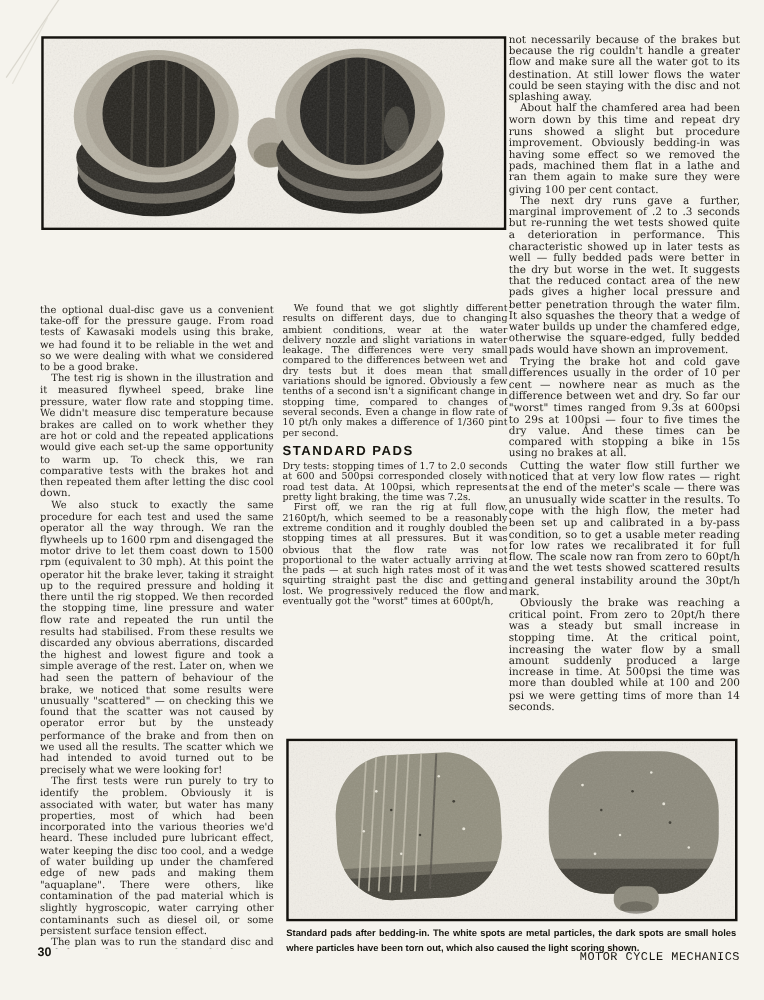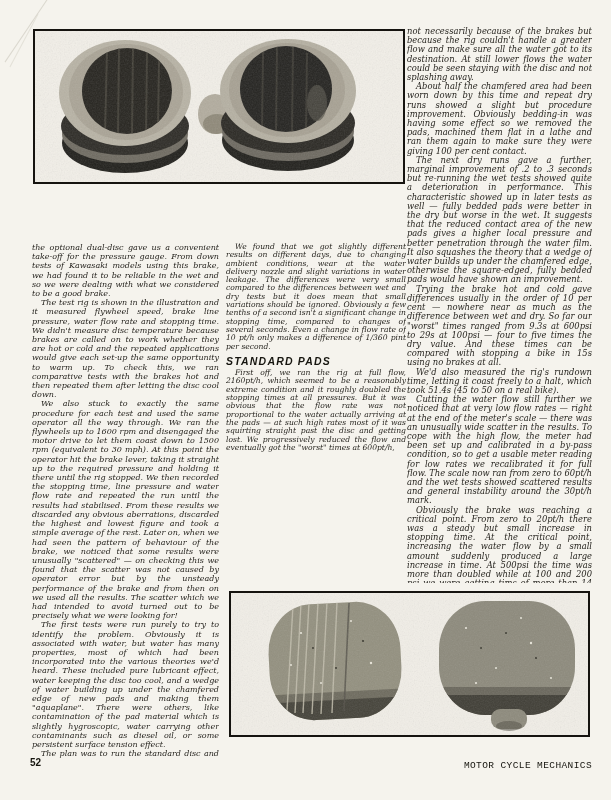--- a/index.html
+++ b/index.html
@@ -18,21 +18,21 @@
   .photo-bottom { left:229px; top:591px; width:357px; height:142px; }
 
   .caption {
     position:absolute; margin:0;
     font-family:"Liberation Sans", sans-serif; font-weight:bold;
     color:#16150f; text-align:justify;
   }
   .caption-top { left:32px; top:191px; width:374px; font-size:8.2px; line-height:13.5px; }
   .caption-bottom { left:229px; top:741px; width:360px; font-size:7.5px; line-height:12px; }
 
-  .col { position:absolute; overflow:hidden; text-align:justify;font-style:italic; }
+  .col { position:absolute; overflow:hidden; text-align:justify; }
   .col-left   { left:32px;  top:243px; width:187px; height:516px; font-size:8px;   line-height:9.2px; }
   .col-middle { left:226px; top:243px; width:180px; height:344px; font-size:7.6px; line-height:8.3px; }
   .col-right  { left:407px; top:27px;  width:185px; height:556px; font-size:8.4px; line-height:9.2px; }
   .para { margin:0; }
   .indent { text-indent:9px; }
 
   .heading {
     font-family:"Liberation Sans", sans-serif; font-weight:bold;
     font-size:10.5px; letter-spacing:1.2px; text-align:left;
     margin:6px 0 4px 0; color:#16150f;
@@ -101,39 +101,39 @@
           <line x1="272" y1="22" x2="271" y2="98"></line>
         </g>
         <ellipse cx="282" cy="72" rx="10" ry="18" fill="#56534a" opacity="0.7"></ellipse>
       </g>
       <rect width="368" height="151" filter="url(#grainA)" opacity="0.16"></rect>
     </svg>
   </figure>
 
 
   <div class="col col-left">
-    <p class="para">the optional dual-disc gave us a convenient take-off for the pressure gauge. From down tests of Kawasaki models using this brake, we had found it to be reliable in the wet and so we were dealing with what we considered to be a good brake.</p>
+    <p class="para">the optional dual-disc gave us a convenient take-off for the pressure gauge. From road tests of Kawasaki models using this brake, we had found it to be reliable in the wet and so we were dealing with what we considered to be a good brake.</p>
     <p class="para indent">The test rig is shown in the illustration and it measured flywheel speed, brake line pressure, water flow rate and stopping time. We didn't measure disc temperature because brakes are called on to work whether they are hot or cold and the repeated applications would give each set-up the same opportunity to warm up. To check this, we ran comparative tests with the brakes hot and then repeated them after letting the disc cool down.</p>
     <p class="para indent">We also stuck to exactly the same procedure for each test and used the same operator all the way through. We ran the flywheels up to 1600 rpm and disengaged the motor drive to let them coast down to 1500 rpm (equivalent to 30 mph). At this point the operator hit the brake lever, taking it straight up to the required pressure and holding it there until the rig stopped. We then recorded the stopping time, line pressure and water flow rate and repeated the run until the results had stabilised. From these results we discarded any obvious aberrations, discarded the highest and lowest figure and took a simple average of the rest. Later on, when we had seen the pattern of behaviour of the brake, we noticed that some results were unusually "scattered" — on checking this we found that the scatter was not caused by operator error but by the unsteady performance of the brake and from then on we used all the results. The scatter which we had intended to avoid turned out to be precisely what we were looking for!</p>
     <p class="para indent">The first tests were run purely to try to identify the problem. Obviously it is associated with water, but water has many properties, most of which had been incorporated into the various theories we'd heard. These included pure lubricant effect, water keeping the disc too cool, and a wedge of water building up under the chamfered edge of new pads and making them "aquaplane". There were others, like contamination of the pad material which is slightly hygroscopic, water carrying other contaminants such as diesel oil, or some persistent surface tension effect.</p>
     <p class="para indent">The plan was to run the standard disc and pad dry, to form some relationship between line pressure and stopping time. Then we would run it wet, varying the water flow to find out how the performance was affected</p>
   </div>
 
   <div class="col col-middle">
     <p class="para indent">We found that we got slightly different results on different days, due to changing ambient conditions, wear at the water delivery nozzle and slight variations in water leakage. The differences were very small compared to the differences between wet and dry tests but it does mean that small variations should be ignored. Obviously a few tenths of a second isn't a significant change in stopping time, compared to changes of several seconds. Even a change in flow rate of 10 pt/h only makes a difference of 1/360 pint per second.</p>
     <h2 class="heading">STANDARD PADS</h2>
+    <p class="para">Dry tests: stopping times of 1.7 to 2.0 seconds at 600 and 500psi corresponded closely with road test data. At 100psi, which represents pretty light braking, the time was 7.2s.</p>
     <p class="para indent">First off, we ran the rig at full flow, 2160pt/h, which seemed to be a reasonably extreme condition and it roughly doubled the stopping times at all pressures. But it was obvious that the flow rate was not proportional to the water actually arriving at the pads — at such high rates most of it was squirting straight past the disc and getting lost. We progressively reduced the flow and eventually got the "worst" times at 600pt/h,</p>
   </div>
 
   <div class="col col-right">
     <p class="para">not necessarily because of the brakes but because the rig couldn't handle a greater flow and make sure all the water got to its destination. At still lower flows the water could be seen staying with the disc and not splashing away.</p>
     <p class="para indent">About half the chamfered area had been worn down by this time and repeat dry runs showed a slight but procedure improvement. Obviously bedding-in was having some effect so we removed the pads, machined them flat in a lathe and ran them again to make sure they were giving 100 per cent contact.</p>
     <p class="para indent">The next dry runs gave a further, marginal improvement of .2 to .3 seconds but re-running the wet tests showed quite a deterioration in performance. This characteristic showed up in later tests as well — fully bedded pads were better in the dry but worse in the wet. It suggests that the reduced contact area of the new pads gives a higher local pressure and better penetration through the water film. It also squashes the theory that a wedge of water builds up under the chamfered edge, otherwise the square-edged, fully bedded pads would have shown an improvement.</p>
     <p class="para indent">Trying the brake hot and cold gave differences usually in the order of 10 per cent — nowhere near as much as the difference between wet and dry. So far our "worst" times ranged from 9.3s at 600psi to 29s at 100psi — four to five times the dry value. And these times can be compared with stopping a bike in 15s using no brakes at all.</p>
-    <p class="para indent">We'd also measured the rig's rundown time, letting it coast freely to a halt, which took 51.4s (45 to 50 on a real bike).</p>
     <p class="para indent">Cutting the water flow still further we noticed that at very low flow rates — right at the end of the meter's scale — there was an unusually wide scatter in the results. To cope with the high flow, the meter had been set up and calibrated in a by-pass condition, so to get a usable meter reading for low rates we recalibrated it for full flow. The scale now ran from zero to 60pt/h and the wet tests showed scattered results and general instability around the 30pt/h mark.</p>
     <p class="para indent">Obviously the brake was reaching a critical point. From zero to 20pt/h there was a steady but small increase in stopping time. At the critical point, increasing the water flow by a small amount suddenly produced a large increase in time. At 500psi the time was more than doubled while at 100 and 200 psi we were getting tims of more than 14 seconds.</p>
 
   </div>
 
   <figure class="photo photo-bottom">
     <svg viewBox="0 0 357 142" preserveAspectRatio="none">
       <defs>
         <filter id="grainB" x="0" y="0" width="100%" height="100%">
           <feTurbulence type="fractalNoise" baseFrequency="0.8" numOctaves="2" seed="5" stitchTiles="stitch"></feTurbulence>
@@ -190,17 +190,18 @@
           <circle cx="132" cy="48" r="1.1"></circle>
           <circle cx="105" cy="75" r="1"></circle>
         <circle cx="250" cy="55" r="1"></circle>
           <circle cx="305" cy="65" r="1.1"></circle>
           <circle cx="275" cy="40" r="1"></circle>
       </g>
       <rect width="357" height="142" filter="url(#grainB)" opacity="0.15"></rect>
     </svg>
   </figure>
 
-
-  <div class="footer-page-number">52</div>
+  <p class="caption caption-bottom">Standard pads after bedding-in. The white spots are metal particles, the dark spots are small holes where particles have been torn out, which also caused the light scoring shown.</p>
+
+  <div class="footer-page-number">30</div>
   <div class="footer-magazine">MOTOR CYCLE MECHANICS</div>
 
 </div>
 
 </body></html>

